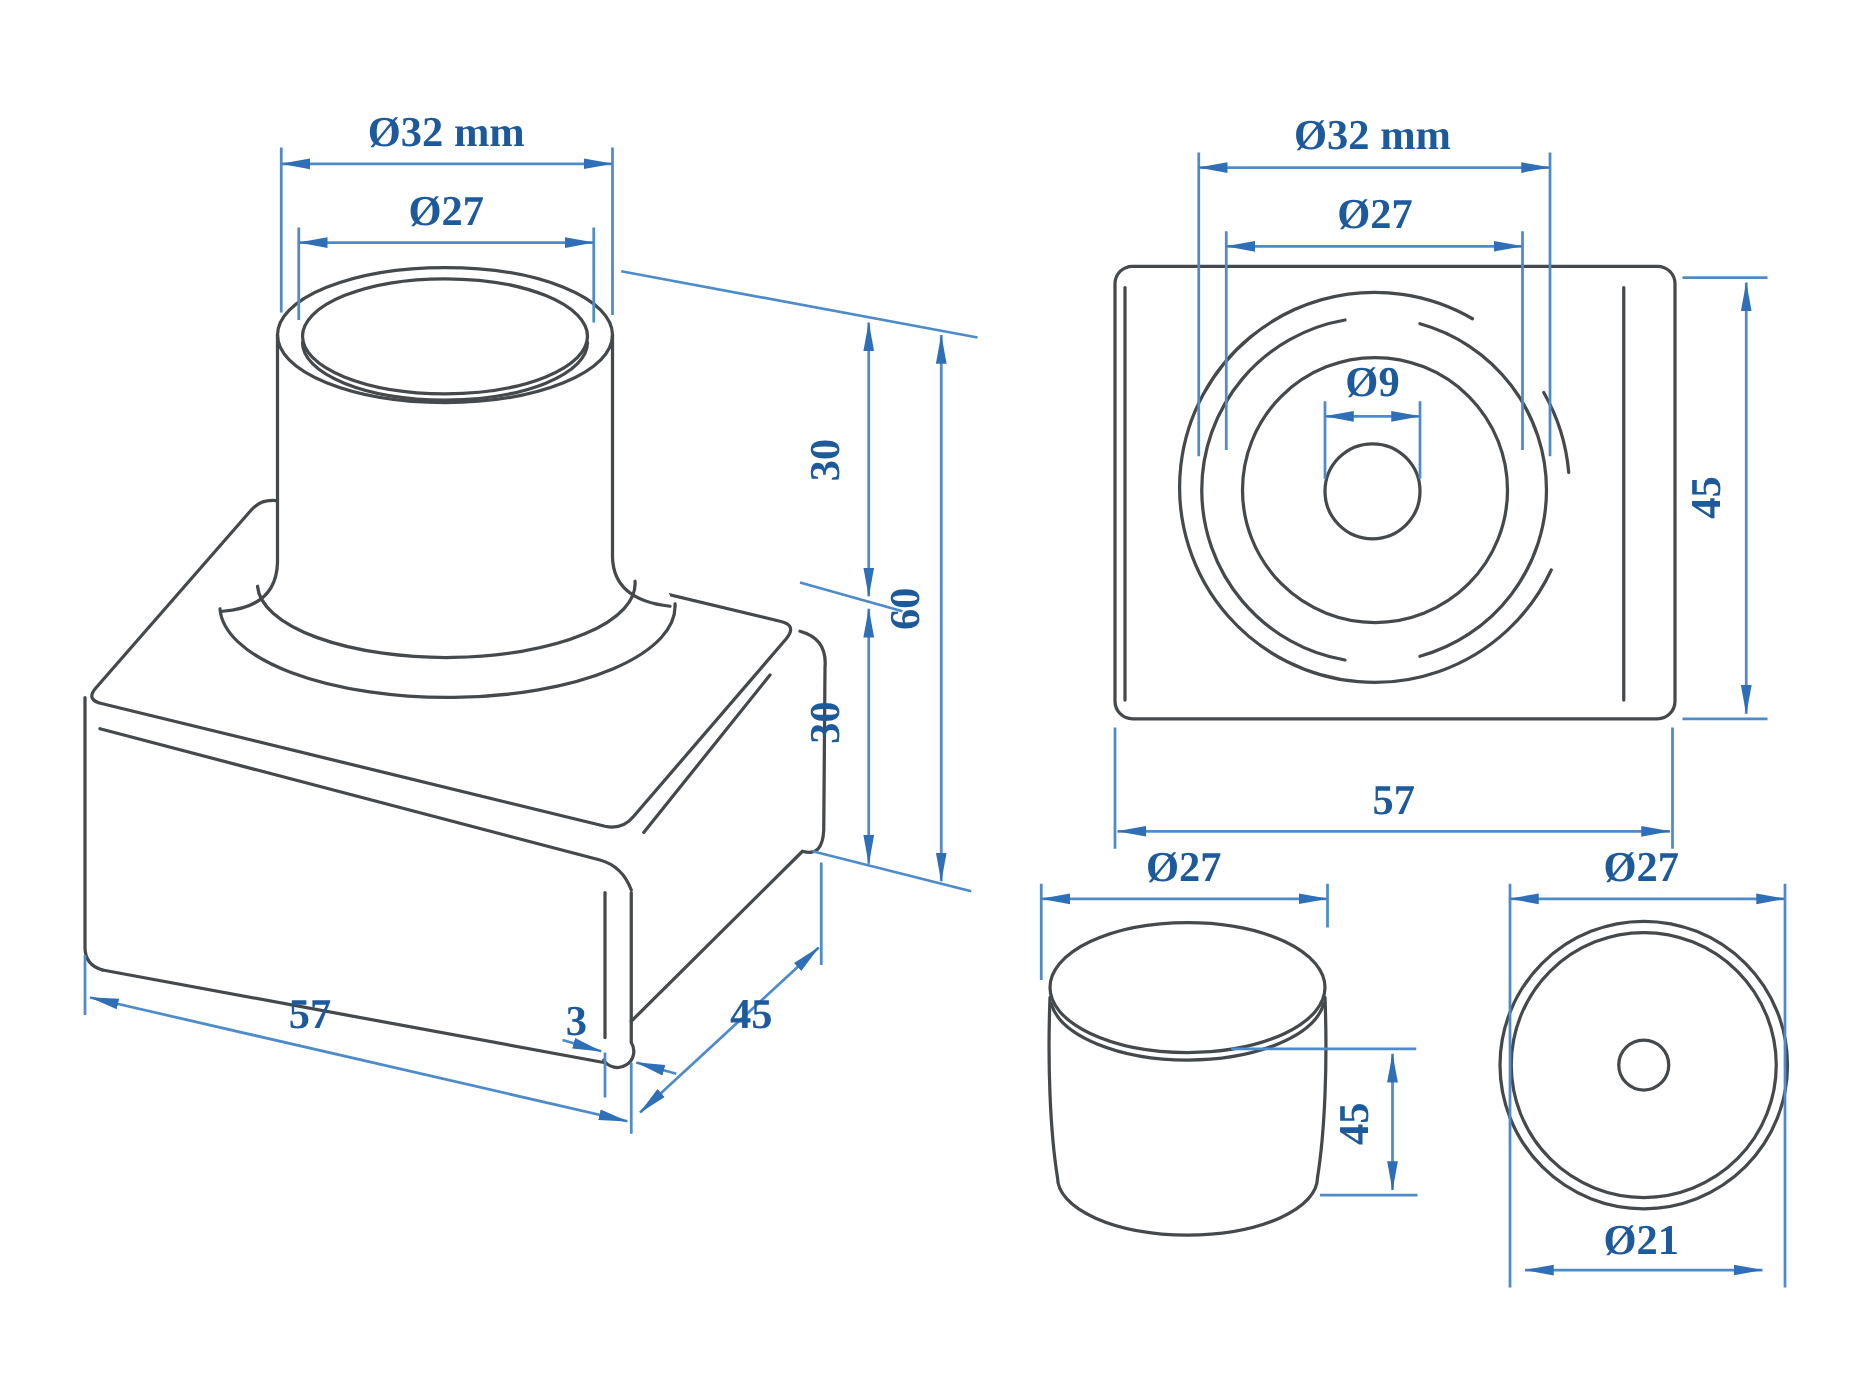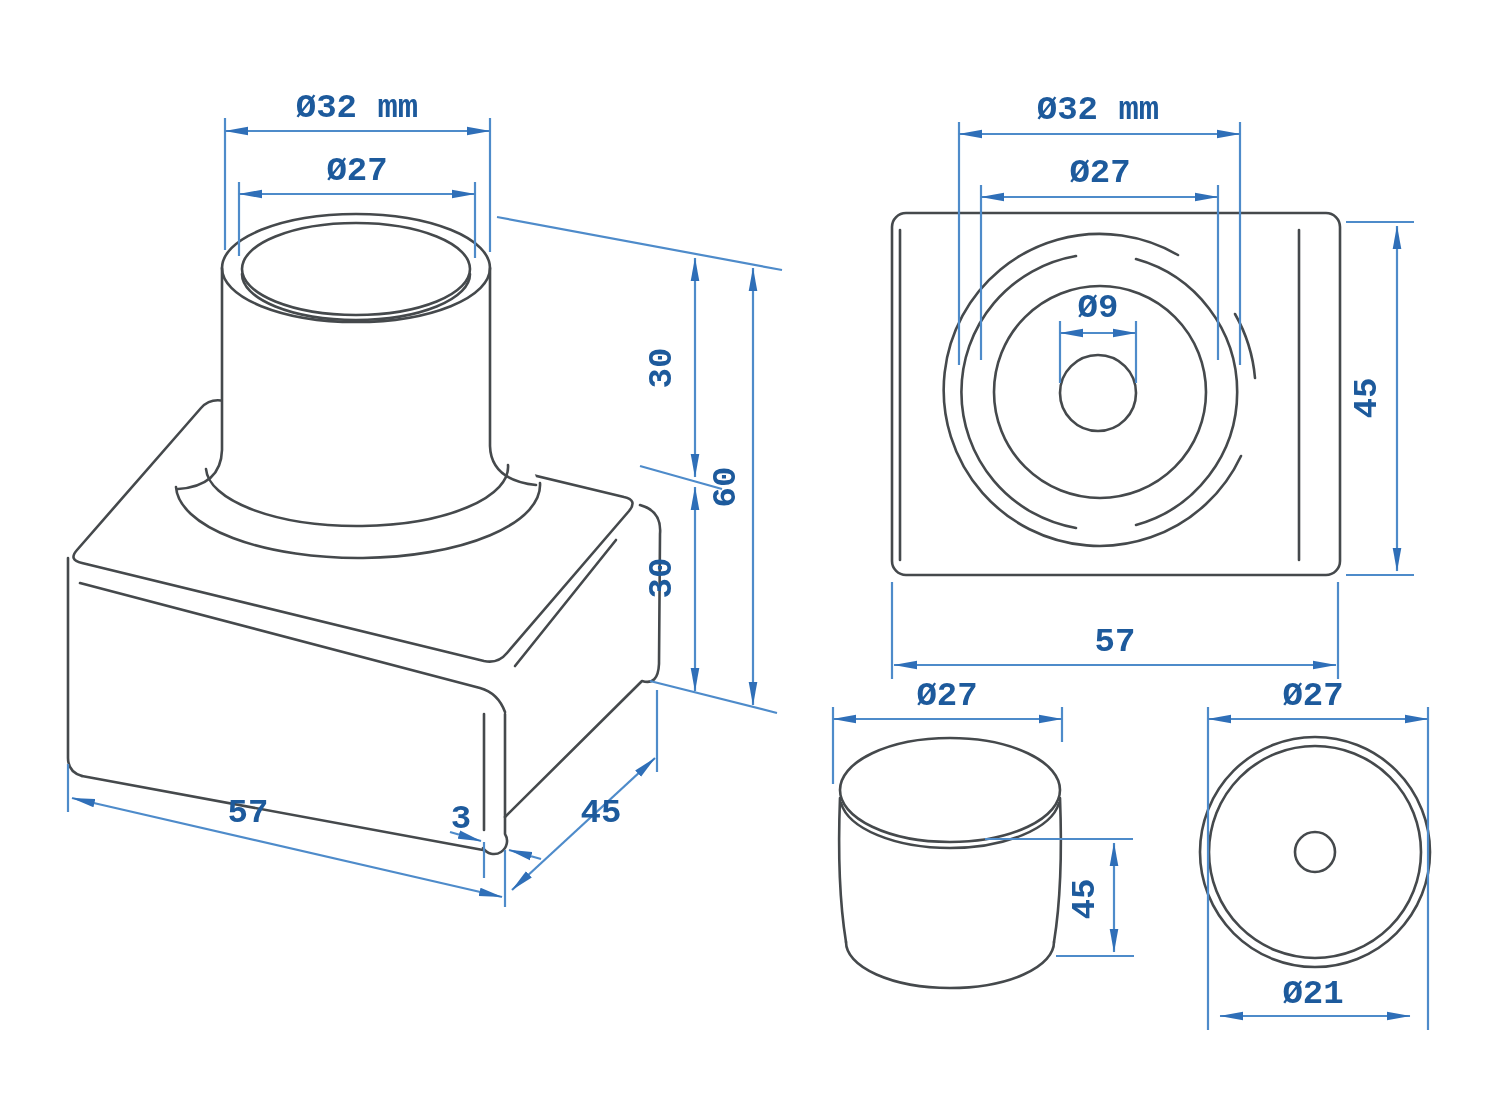--- a/index.html
+++ b/index.html
@@ -1,17 +1,17 @@
 <!DOCTYPE html>
 <html><head>
 <meta charset="utf-8">
 <style>
   html,body{margin:0;padding:0;background:#ffffff;}
   .stage{position:relative;width:1500px;height:1103px;background:#ffffff;overflow:hidden;
-         font-family:Liberation Mono, monospace;}
+         font-family:Liberation Serif, serif;}
   svg{display:block;}
   .part{fill:none;stroke:#45494c;stroke-width:2.6;stroke-linecap:round;stroke-linejoin:round;}
   .partfill{fill:#ffffff;stroke:none;}
   .dim{fill:none;stroke:#4e8bca;stroke-width:2.2;stroke-linecap:butt;}
   .dimtxt{fill:#1d5a9c;font-weight:bold;font-size:34px;text-anchor:middle;}
 </style>
 </head>
 <body>
 
 <div class="stage">

